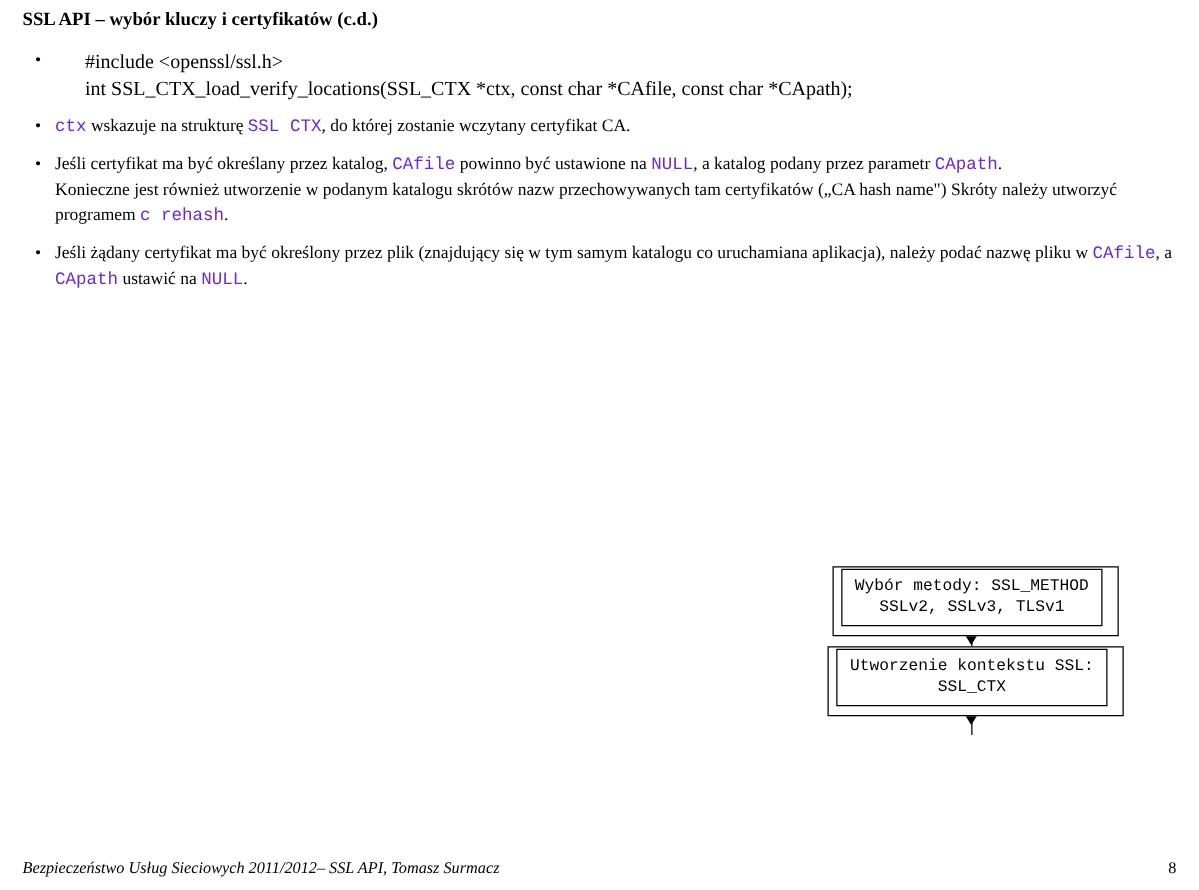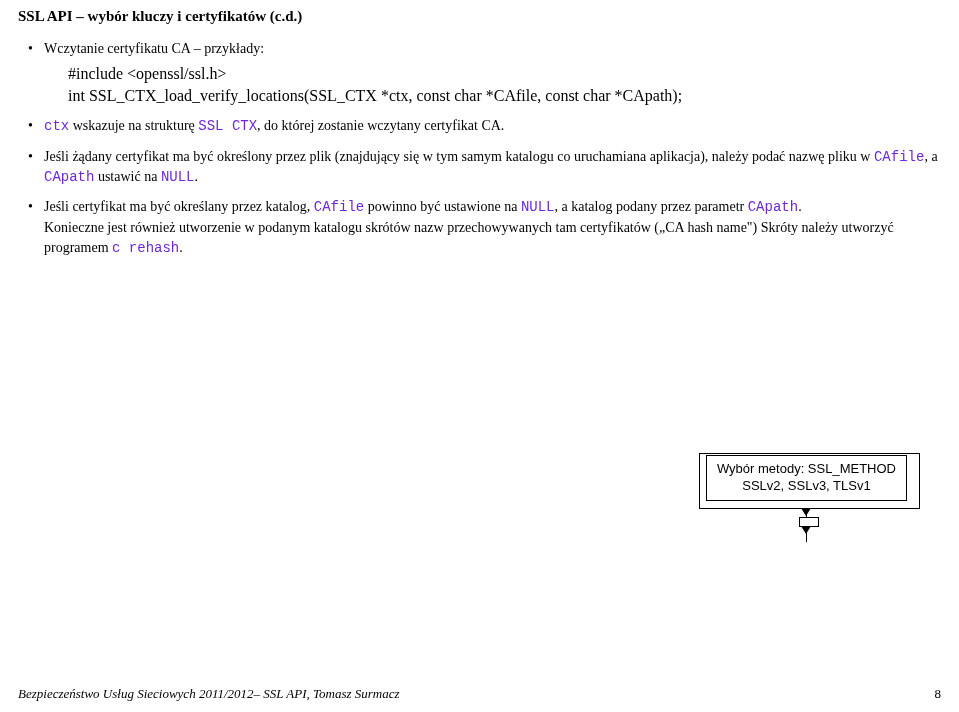--- a/index.html
+++ b/index.html
@@ -47,26 +47,26 @@
     line-height: 1.35;
   }
   .tt {
     font-family: 'Courier New', monospace;
   }
   .red {
     color: #6d28d9;
   }
   .diagram {
     position: absolute;
-    right: 42px;
+    right: 63px;
     top: 450px;
     display: flex;
     flex-direction: column;
     align-items: center;
-    font-family: Liberation Sans, sans-serif;
+    font-family: Liberation Mono, monospace;
     font-size: 13px;
   }
   .dbox {
     position: relative;
     text-align: center;
     padding: 5px 10px;
     line-height: 1.3;
   }
   .dbox .front {
     position: relative;
@@ -125,49 +125,52 @@
   }
 </style>
 </head>
 <body>
 
 <div class="page">
   <div class="title">SSL API – wybór kluczy i certyfikatów (c.d.)</div>
 
   <ul class="bullets">
     <li>
-      <span>Wczytanie certyfikatu CA – przykłady:</span>
       <div class="codeblock">#include &lt;openssl/ssl.h&gt;
 int SSL_CTX_load_verify_locations(SSL_CTX *ctx, const char *CAfile, const char *CApath);</div>
     </li>
     <li>
       <span class="tt red">ctx</span><span> wskazuje na strukturę </span><span class="tt red">SSL CTX</span><span>, do której zostanie wczytany certyfikat CA.</span>
     </li>
     <li>
-      <span>Jeśli żądany certyfikat ma być określony przez plik (znajdujący się w tym samym katalogu co uruchamiana aplikacja), należy podać nazwę pliku w </span><span class="tt red">CAfile</span><span>, a </span><span class="tt red">CApath</span><span> ustawić na </span><span class="tt red">NULL</span><span>.</span>
-    </li>
-    <li>
       <span>Jeśli certyfikat ma być określany przez katalog, </span><span class="tt red">CAfile</span><span> powinno być ustawione na </span><span class="tt red">NULL</span><span>, a katalog podany przez parametr </span><span class="tt red">CApath</span><span>.</span>
       <br>
       <span>Konieczne jest również utworzenie w podanym katalogu skrótów nazw przechowywanych tam certyfikatów („CA hash name") Skróty należy utworzyć programem </span><span class="tt red">c rehash</span><span>.</span>
+    </li>
+    <li>
+      <span>Jeśli żądany certyfikat ma być określony przez plik (znajdujący się w tym samym katalogu co uruchamiana aplikacja), należy podać nazwę pliku w </span><span class="tt red">CAfile</span><span>, a </span><span class="tt red">CApath</span><span> ustawić na </span><span class="tt red">NULL</span><span>.</span>
     </li>
   </ul>
 </div>
 
 <div class="diagram">
   <div class="dbox">
     <div class="shadow"></div>
     <div class="front">
       <span>Wybór metody: SSL_METHOD</span><br>
       <span>SSLv2, SSLv3, TLSv1</span>
     </div>
   </div>
   <div class="darrow"></div>
   <div class="dbox">
     <div class="shadow"></div>
+    <div class="front">
+      <span>Utworzenie kontekstu SSL:</span><br>
+      <span>SSL_CTX</span>
+    </div>
   </div>
   <div class="darrow"></div>
 </div>
 
 <div class="footer">
   <span>Bezpieczeństwo Usług Sieciowych 2011/2012– SSL API, Tomasz Surmacz</span>
   <span class="pagenum">8</span>
 </div>
 
 </body></html>

